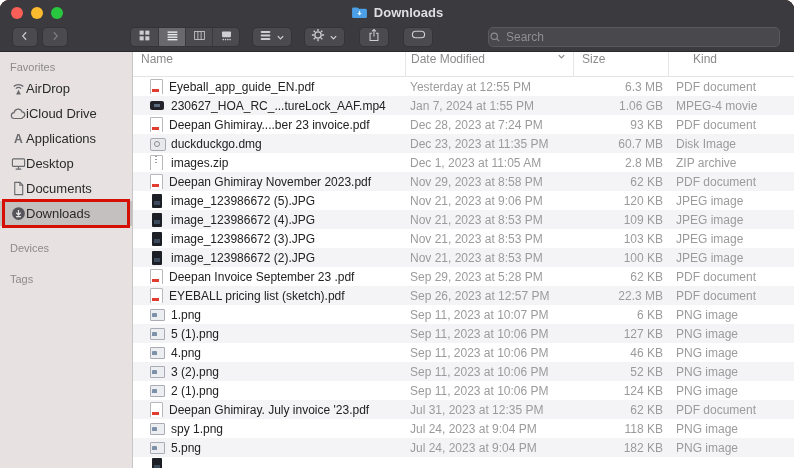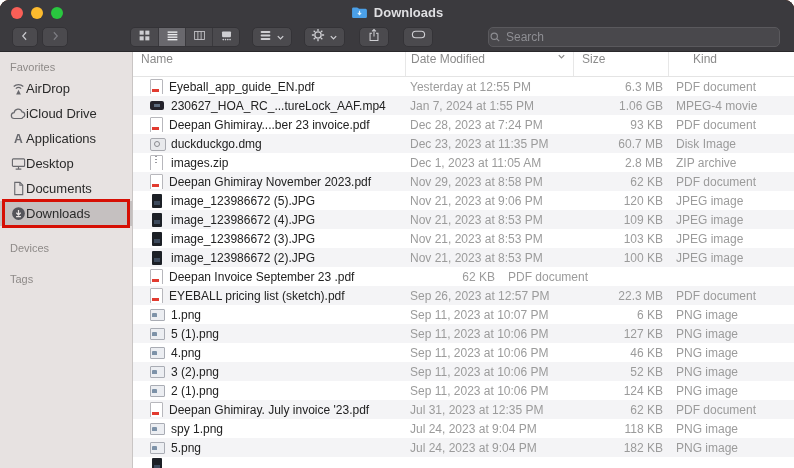--- a/index.html
+++ b/index.html
@@ -364,20 +364,21 @@
             </span>
             <span class="cell c-date">Nov 21, 2023 at 8:53 PM</span>
             <span class="cell c-size">100 KB</span>
             <span class="cell c-kind">JPEG image</span>
           </div>
           <div class="frow">
             <span class="cell c-name">
               <span class="ficon fi-pdf"></span>
               <span class="fname">Deepan Invoice September 23 .pdf</span>
             </span>
+            <span class="cell c-date">Sep 29, 2023 at 5:28 PM</span>
             <span class="cell c-size">62 KB</span>
             <span class="cell c-kind">PDF document</span>
           </div>
           <div class="frow alt">
             <span class="cell c-name">
               <span class="ficon fi-pdf"></span>
               <span class="fname">EYEBALL pricing list (sketch).pdf</span>
             </span>
             <span class="cell c-date">Sep 26, 2023 at 12:57 PM</span>
             <span class="cell c-size">22.3 MB</span>

